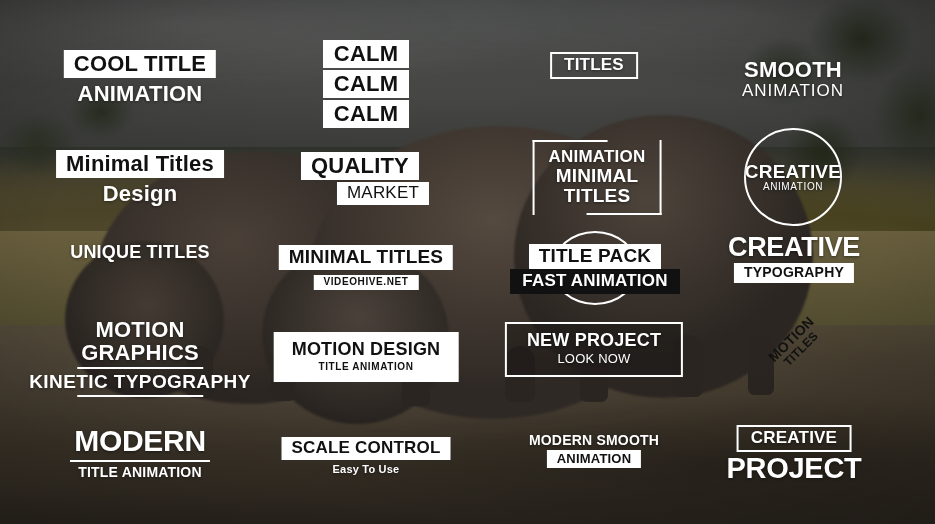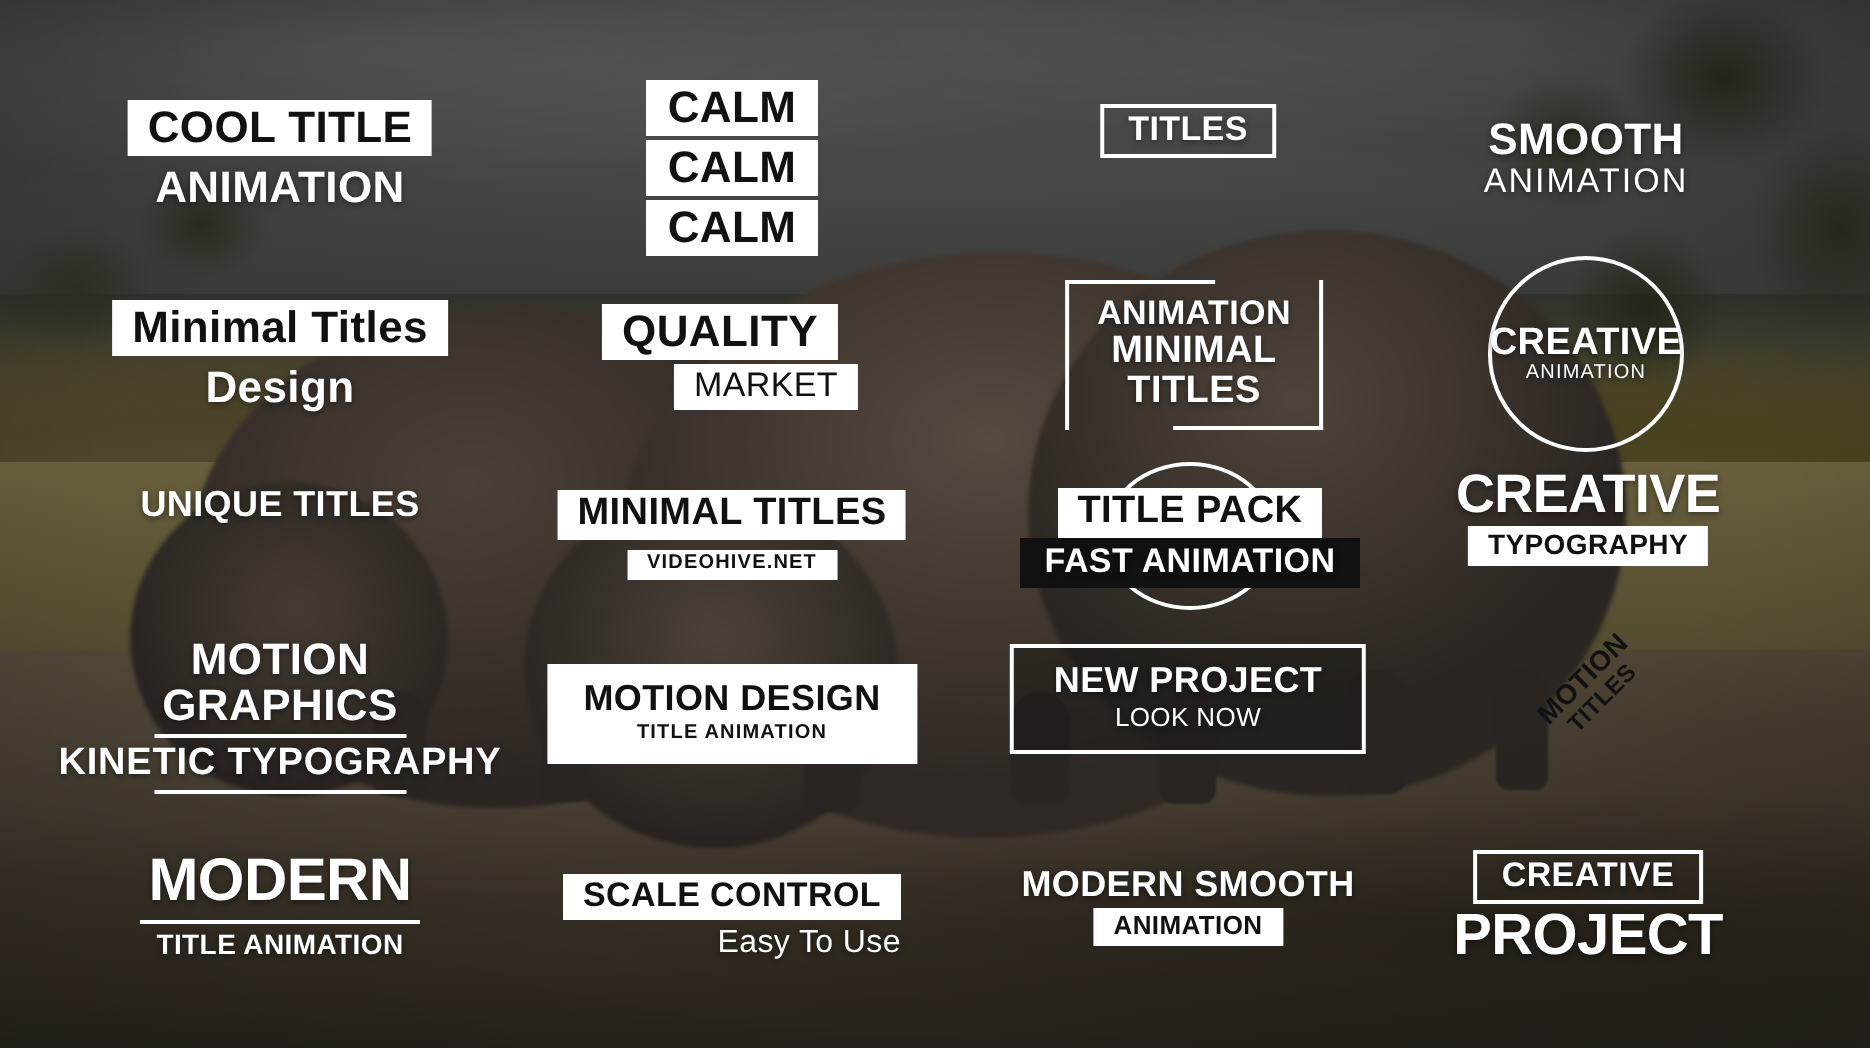--- a/index.html
+++ b/index.html
@@ -327,25 +327,25 @@
     </div>
 
     <div class="card ctr" style="left:140px;top:425px;">
       <span class="ln huge" style="font-size:30px;">MODERN</span>
       <span class="rule" style="width:140px;"></span>
       <span class="ln sml" style="font-size:14px;">TITLE ANIMATION</span>
     </div>
 
     <div class="card ctr" style="left:366px;top:437px;">
       <span class="ln"><span class="white-box mid" style="font-size:17px;">SCALE CONTROL</span></span>
-      <span class="ln" style="font-size:16px;font-weight:normal;margin-top:4px;text-align:right;">Easy To Use</span>
+      <span class="ln" style="font-size:11px;font-weight:bold;margin-top:4px;">Easy To Use</span>
     </div>
 
     <div class="card ctr" style="left:594px;top:433px;">
-      <span class="ln mid" style="font-size:18px;">MODERN SMOOTH</span>
+      <span class="ln mid" style="font-size:14px;">MODERN SMOOTH</span>
       <span class="ln" style="margin-top:2px;"><span class="white-box sml" style="font-size:13px;">ANIMATION</span></span>
     </div>
 
     <div class="card ctr" style="left:794px;top:425px;">
       <span class="ln"><span class="outline-box mid" style="font-size:17px;">CREATIVE</span></span>
       <span class="ln huge" style="font-size:29px;margin-top:1px;">PROJECT</span>
     </div>
 
   </div>
 </div>

